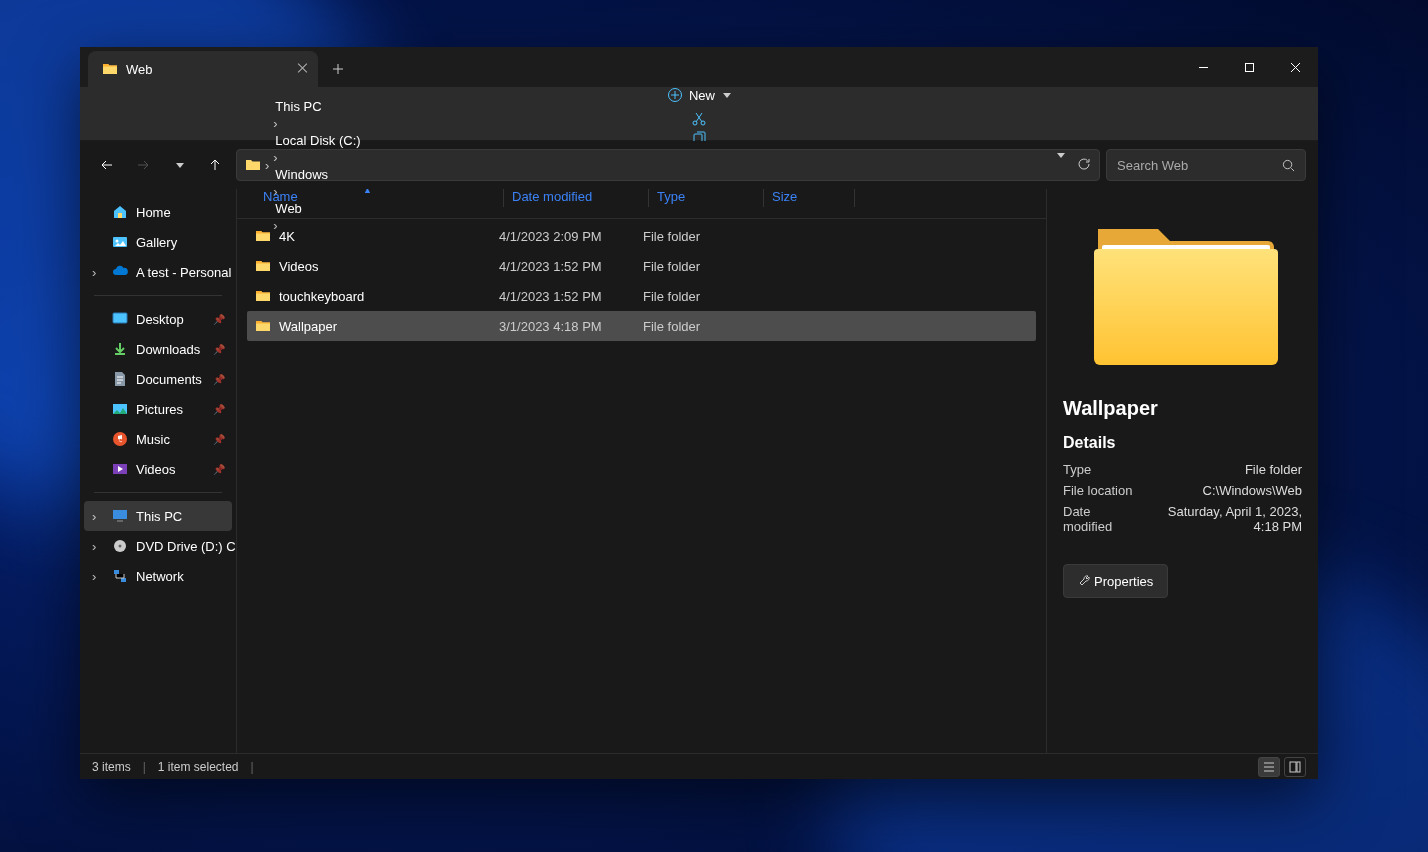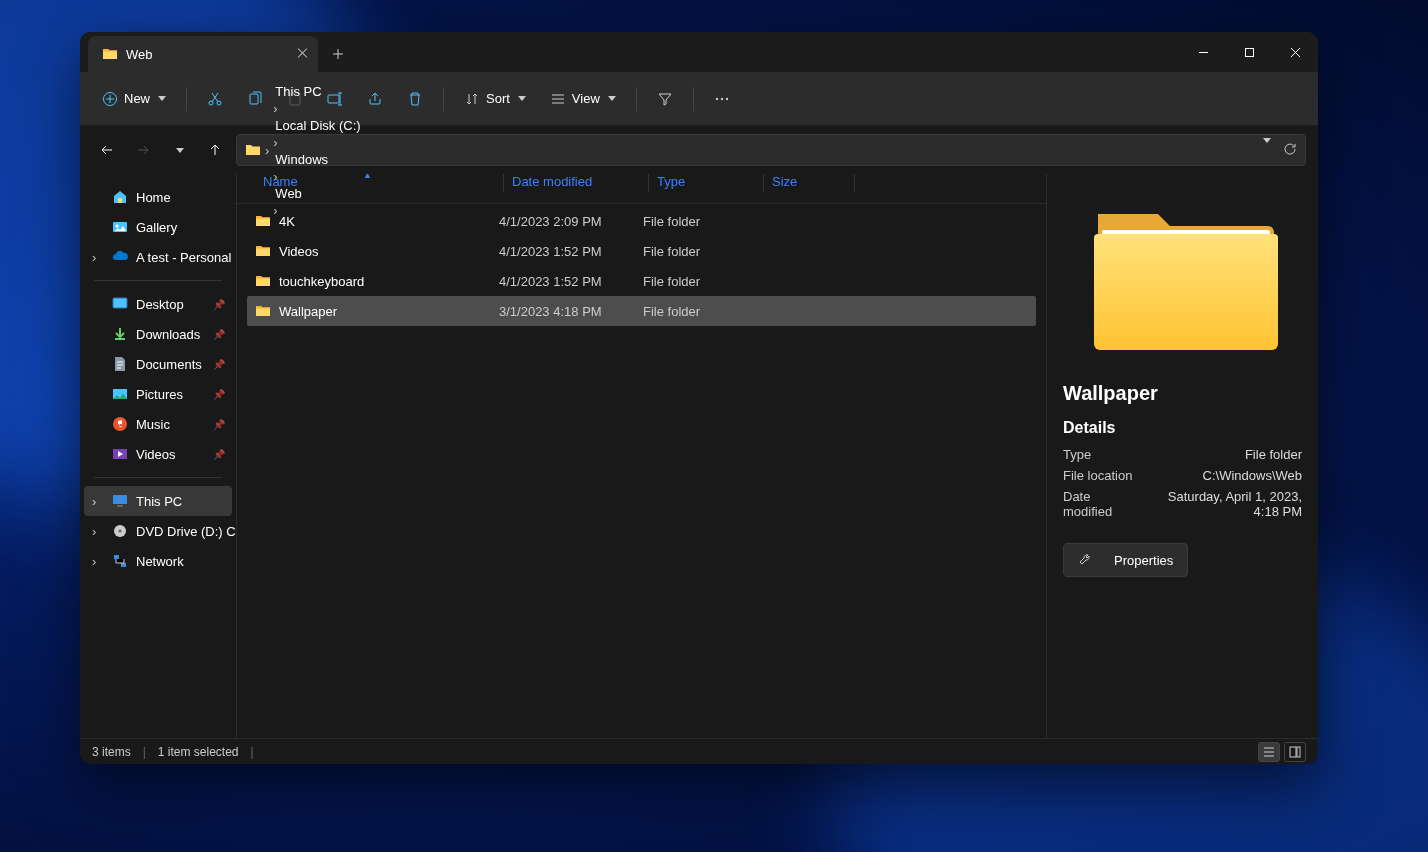--- a/index.html
+++ b/index.html
@@ -7,39 +7,39 @@
   width: 1428px; height: 852px;
   background: radial-gradient(ellipse at 30% 50%, #0c3b9e 0%, #041a5c 40%, #020b2e 100%);
   position: relative; overflow: hidden;
 }
 .bloom { position: absolute; border-radius: 50%; filter: blur(40px); opacity: 0.6; }
 .bloom1 { width: 600px; height: 600px; background: #1456d6; top: -100px; left: -200px; }
 .bloom2 { width: 700px; height: 500px; background: #0d3fa8; bottom: -200px; right: -100px; }
 .bloom3 { width: 400px; height: 400px; background: #1a62e8; top: 200px; right: 200px; }
 
 .window {
-  position: absolute; left: 80px; top: 32px; width: 1238px; height: 732px;
-  background: #1c1c1c; border-radius: 11px; overflow: hidden;
+  position: absolute; left: 80px; top: 47px; width: 1238px; height: 732px;
+  background: #1c1c1c; border-radius: 0; overflow: hidden;
   box-shadow: 0 20px 60px rgba(0,0,0,0.6);
   display: flex; flex-direction: column; color: #fff; font-size: 13px;
 }
 .titlebar { height: 40px; display: flex; align-items: stretch; background: #1c1c1c; }
 .tab {
   display: flex; align-items: center; gap: 8px; padding: 0 38px 0 14px;
   background: #2c2c2c; border-radius: 8px 8px 0 0; margin: 4px 0 0 8px;
   position: relative; min-width: 230px;
 }
 .tab .close-tab { position: absolute; right: 10px; top: 50%; transform: translateY(-50%); opacity: .8; cursor: pointer; }
 .new-tab { width: 40px; display: flex; align-items: center; justify-content: center; margin-top:4px; cursor:pointer; }
 .win-controls { margin-left: auto; display: flex; }
 .win-btn { width: 46px; display: flex; align-items: center; justify-content: center; cursor: pointer; }
 
 .toolbar {
   height: 54px; background: #2c2c2c; display: flex; align-items: center; gap: 4px;
-  padding: 0 12px; border-bottom: 1px solid #1c1c1c;
+  padding: 0 12px; border-bottom: 1px solid #1c1c1c; flex-direction: column;
 }
 .tb-btn { height: 36px; padding: 0 10px; display: flex; align-items: center; gap: 6px; border-radius: 4px; cursor: pointer; }
 .tb-sep { width: 1px; height: 24px; background: #444; margin: 0 6px; }
 .chev { width: 0; height: 0; border-left: 4px solid transparent; border-right: 4px solid transparent; border-top: 5px solid #ccc; margin-left: 2px; }
 
 .navbar { height: 48px; background: #191919; display: flex; align-items: center; gap: 6px; padding: 0 12px; }
 .nav-btn { width: 30px; height: 30px; display: flex; align-items: center; justify-content: center; cursor: pointer; border-radius: 4px; }
 .addr {
   flex: 1; height: 32px; background: #2c2c2c; border: 1px solid #3a3a3a; border-radius: 4px;
   display: flex; align-items: center; padding: 0 8px; gap: 4px; position: relative;
@@ -81,22 +81,22 @@
   width: 272px; background: #191919; border-left: 1px solid #2c2c2c;
   padding: 16px; display: flex; flex-direction: column; align-items: stretch;
 }
 .big-folder { align-self: center; margin: 14px 0 28px; }
 .details h2 { font-size: 20px; font-weight: 600; margin-bottom: 14px; }
 .details h3 { font-size: 16px; font-weight: 600; margin-bottom: 10px; }
 .prop { display: flex; justify-content: space-between; gap: 12px; font-size: 13px; margin-bottom: 6px; color: #ddd; }
 .prop .k { color: #ccc; }
 .prop .v { text-align: right; }
 .props-btn {
-  margin-top: 18px; height: 34px; background: #2d2d2d; border: 1px solid #3a3a3a; border-radius: 4px;
-  display: inline-flex; align-items: center; gap: 20px; padding: 7px 14px; cursor: pointer; width: fit-content;
+  margin-top: 24px; height: 34px; background: #2d2d2d; border: 1px solid #3a3a3a; border-radius: 4px;
+  display: inline-flex; align-items: center; gap: 0; padding: 7px 14px; cursor: pointer; width: fit-content;
 }
 
 .status { height: 26px; background: #191919; border-top: 1px solid #2c2c2c; display: flex; align-items: center; padding: 0 12px; gap: 12px; color: #ccc; font-size: 12px; }
 .status .view-toggles { margin-left: auto; display: flex; gap: 4px; }
 .vt { width: 22px; height: 20px; display: flex; align-items: center; justify-content: center; border: 1px solid #444; border-radius: 3px; cursor: pointer; }
 .vt.active { background: #3a3a3a; }
 .svg-ico { width: 16px; height: 16px; flex-shrink: 0; }
 </style>
 </head>
 <body>
@@ -242,20 +242,27 @@
     <div class="addr">
       <svg class="svg-ico" viewBox="0 0 16 16">
           <path fill="#ffd86b" d="M1 3h5l1.5 1.5H15V13H1z"></path>
         </svg>
       <span class="crumb-sep">›</span>
       <span id="crumbs"><span class="crumb">This PC</span><span class="crumb-sep">›</span><span class="crumb">Local Disk (C:)</span><span class="crumb-sep">›</span><span class="crumb">Windows</span><span class="crumb-sep">›</span><span class="crumb">Web</span><span class="crumb-sep">›</span></span>
       <span class="addr-dd"><span class="chev"></span></span>
       <span class="addr-refresh"><svg width="14" height="14" viewBox="0 0 14 14">
             <path stroke="#ccc" fill="none" d="M12 7a5 5 0 11-1.5-3.5M12 2v3h-3"></path>
           </svg></span>
+    </div>
+    <div class="search">
+      <span>Search Web</span>
+      <svg width="13" height="13" viewBox="0 0 14 14">
+          <circle cx="6" cy="6" r="4.5" stroke="#ccc" fill="none"></circle>
+          <path stroke="#ccc" d="M10 10l3 3"></path>
+        </svg>
     </div>
   </div>
 
   <div class="body">
     <div class="sidebar">
       <div class="side-item">
           <svg class="svg-ico" viewBox="0 0 16 16">
             <path fill="#4cc2ff" d="M8 2l6 5v7H2V7z"></path>
             <rect x="6" y="9" width="4" height="5" fill="#ffd86b"></rect>
           </svg>

